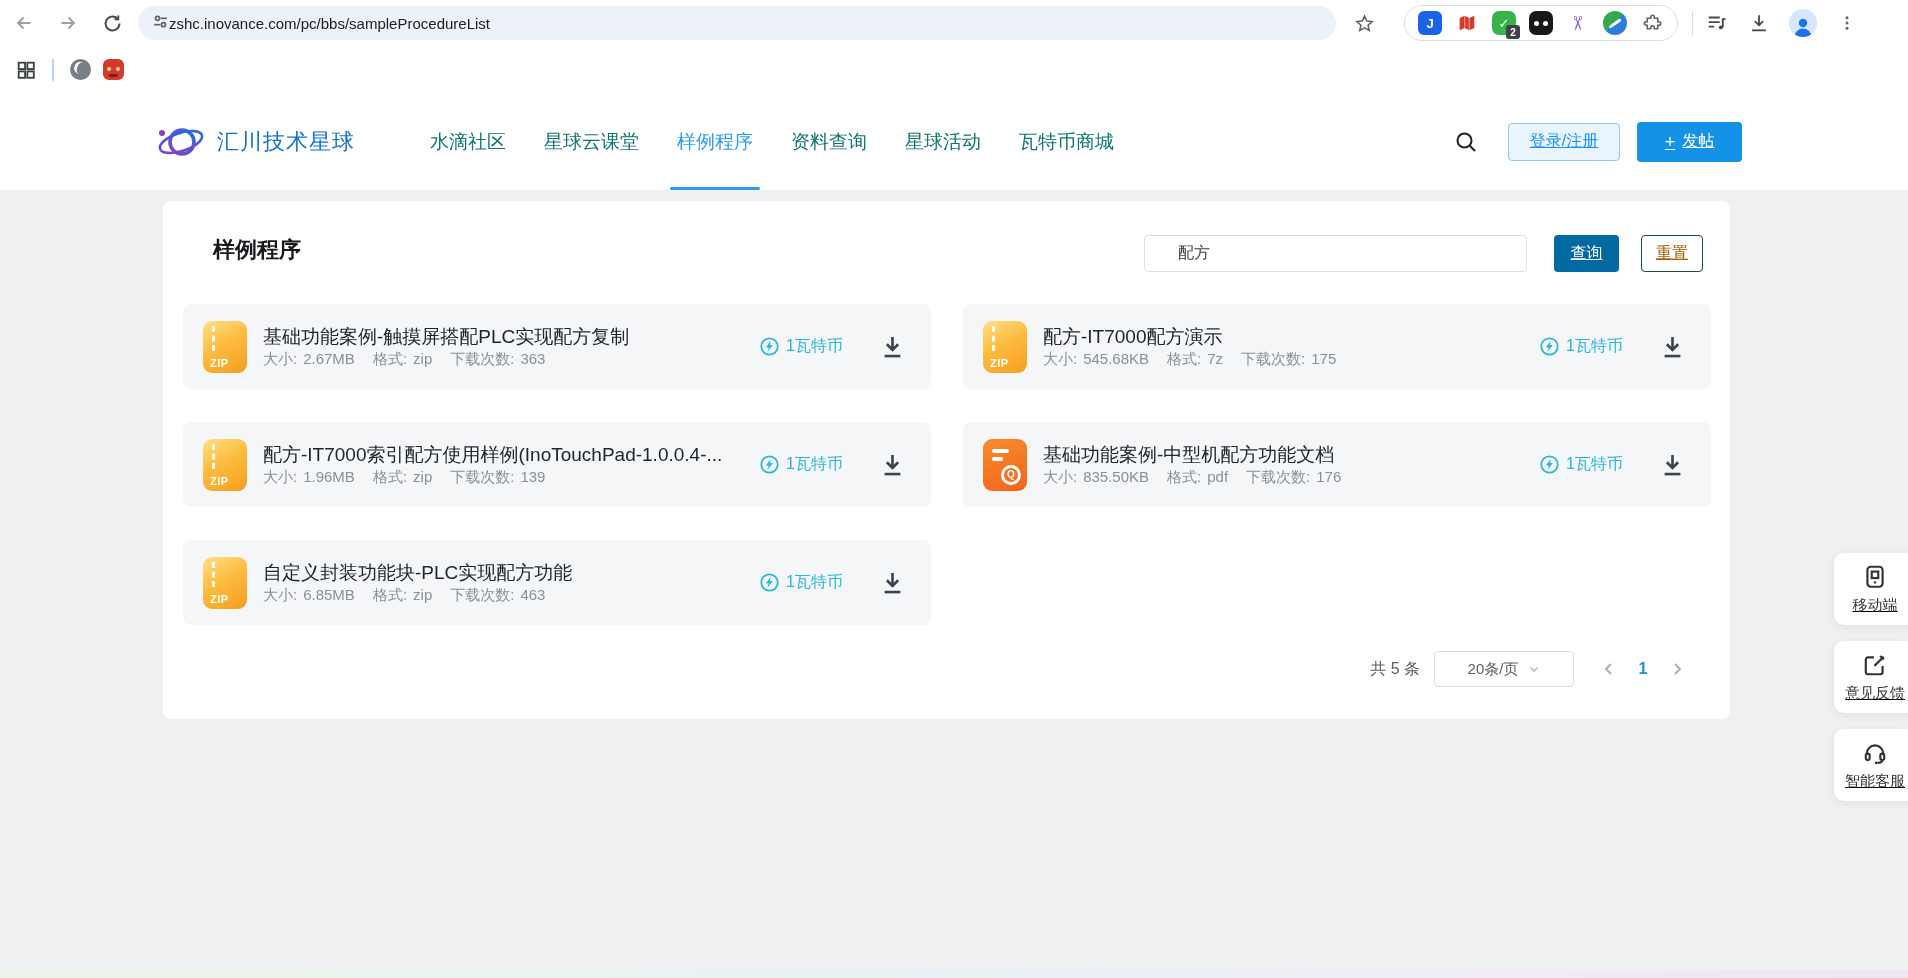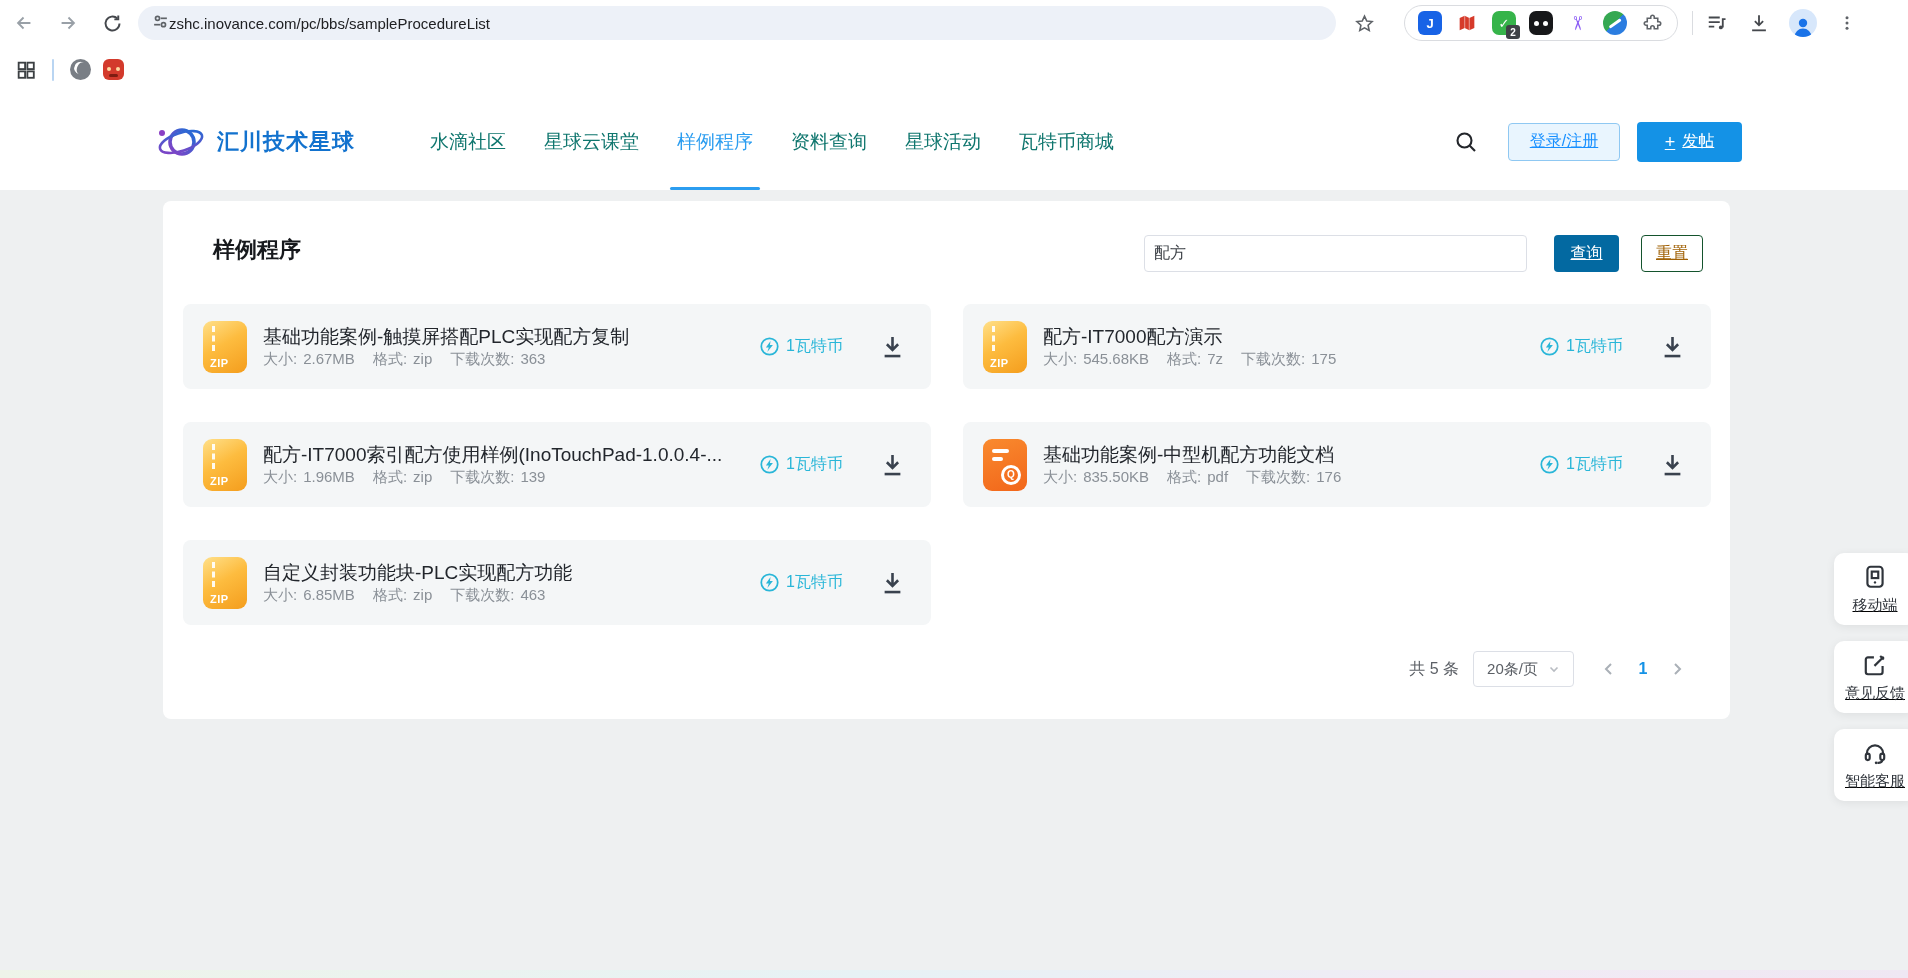--- a/index.html
+++ b/index.html
@@ -46,41 +46,41 @@
     border-left:3px solid #fff; border-radius:50% 0 50% 50%; transform:rotate(20deg); }
   .fav-devil { background:#d33a2c; border-radius:6px; }
   .fav-devil i { position:absolute; top:8px; width:4px; height:4px; background:#ffd9a0; border-radius:50%; }
   .fav-devil i:first-child { left:4px; } .fav-devil i:last-child { right:4px; }
   .fav-devil::after { content:""; position:absolute; left:6px; bottom:3px; width:9px; height:3px; background:#7e1d12; border-radius:2px; }
 
   
   .site-header { position:absolute; top:93px; left:0; right:0; height:97px; background:#fff;
     display:flex; align-items:center; padding:0 166px 0 155px; }
   .logo { display:flex; align-items:center; gap:10px; }
-  .logo-text { font-size:22px; font-weight:bold; color:#1272ce; letter-spacing:1px; }
+  .logo-text { font-size:22px; font-weight:normal; color:#1272ce; letter-spacing:1px; }
   .nav { display:flex; align-items:stretch; height:100%; margin-left:56px; }
   .nav-item { display:flex; align-items:center; padding:0 19px; font-size:19px; color:#0f766e;
     position:relative; cursor:pointer; }
   .nav-item.active { color:#2b9df0; }
   .nav-item.active::after { content:""; position:absolute; left:12px; right:12px; bottom:0; height:3px;
     background:#2b9df0; border-radius:2px; }
   .hdr-spacer { flex:1; }
   .hdr-search { width:28px; height:28px; display:flex; align-items:center; justify-content:center; margin-right:28px; }
   .login-btn { width:112px; height:38px; border:1px solid #8fc8f2; background:#e9f5fe; color:#1890ff;
     font-size:16px; border-radius:4px; margin-right:17px; }
   .post-btn { width:105px; height:40px; background:#1492e6; color:#fff; font-size:16px; border-radius:4px;
     display:inline-flex; align-items:center; justify-content:center; gap:7px; }
   .post-plus { font-size:18px; line-height:1; }
 
   
   .page { position:absolute; top:190px; left:0; right:0; bottom:0; background:#eef0f1; }
   .content-card { position:absolute; left:163px; top:11px; width:1567px; height:518px; background:#fff; border-radius:8px; }
   .page-title { position:absolute; left:50px; top:34px; font-size:22px; font-weight:600; color:#17191d; }
   .search-row { position:absolute; top:34px; right:27px; display:flex; align-items:center; }
-  .search-input { width:383px; height:37px; border:1px solid #dcdfe6; border-radius:4px; padding:0 9px;
+  .search-input { width:383px; height:37px; border:1px solid #dcdfe6; border-radius:4px; padding:0 33px;
     font-size:16px; color:#3c4046; font-family:inherit; outline:none; }
   .query-btn { width:65px; height:37px; background:#0369a1; color:#fff; font-size:16px; border-radius:4px; margin-left:27px; }
   .reset-btn { width:62px; height:37px; background:#fff; border:1px solid #14532d; color:#a16207; font-size:16px;
     border-radius:4px; margin-left:22px; }
 
   
   .cards-grid { position:absolute; left:20px; right:19px; top:103px; display:grid;
     grid-template-columns:1fr 1fr; column-gap:32px; row-gap:33px; }
   .card { height:85px; background:#f4f6f7; border-radius:8px; display:flex; align-items:center;
     padding:0 24px 0 20px; cursor:pointer; }
@@ -100,21 +100,21 @@
   .card-title { font-size:19px; color:#22262c; font-weight:500; white-space:nowrap; overflow:hidden; text-overflow:ellipsis; }
   .card-meta { font-size:15px; color:#8a9097; white-space:nowrap; }
   .m-label { margin-right:6px; }
   .m-val { margin-right:18px; }
   .price { display:flex; align-items:center; gap:6px; color:#29b6d8; font-size:16px; margin:0 34px 0 14px; flex:none; }
   .dl-btn { width:30px; height:30px; display:flex; align-items:center; justify-content:center; flex:none; }
 
   
   .pagination { position:absolute; right:36px; top:450px; display:flex; align-items:center; font-size:16px; color:#5c6066; }
   .pg-total { margin-right:14px; }
-  .pg-select { width:101px; height:36px; border:1px solid #dcdfe6; border-radius:4px; display:flex;
+  .pg-select { width:140px; height:36px; border:1px solid #dcdfe6; border-radius:4px; display:flex;
     align-items:center; justify-content:center; gap:10px; font-size:15px; color:#5c6066; cursor:pointer; }
   .pg-arrow { width:34px; height:36px; display:flex; align-items:center; justify-content:center; }
   .pg-prev { margin-left:18px; }
   .pg-num { width:34px; text-align:center; color:#1492e6; font-weight:bold; }
 
   
   .float-btn { position:absolute; right:-8px; width:82px; height:72px; background:#fff; border-radius:10px;
     box-shadow:0 2px 10px rgba(0,0,0,.07); display:flex; flex-direction:column; align-items:center;
     justify-content:center; gap:6px; cursor:pointer; }
   .fb-1 { top:553px; } .fb-2 { top:641px; } .fb-3 { top:729px; }

